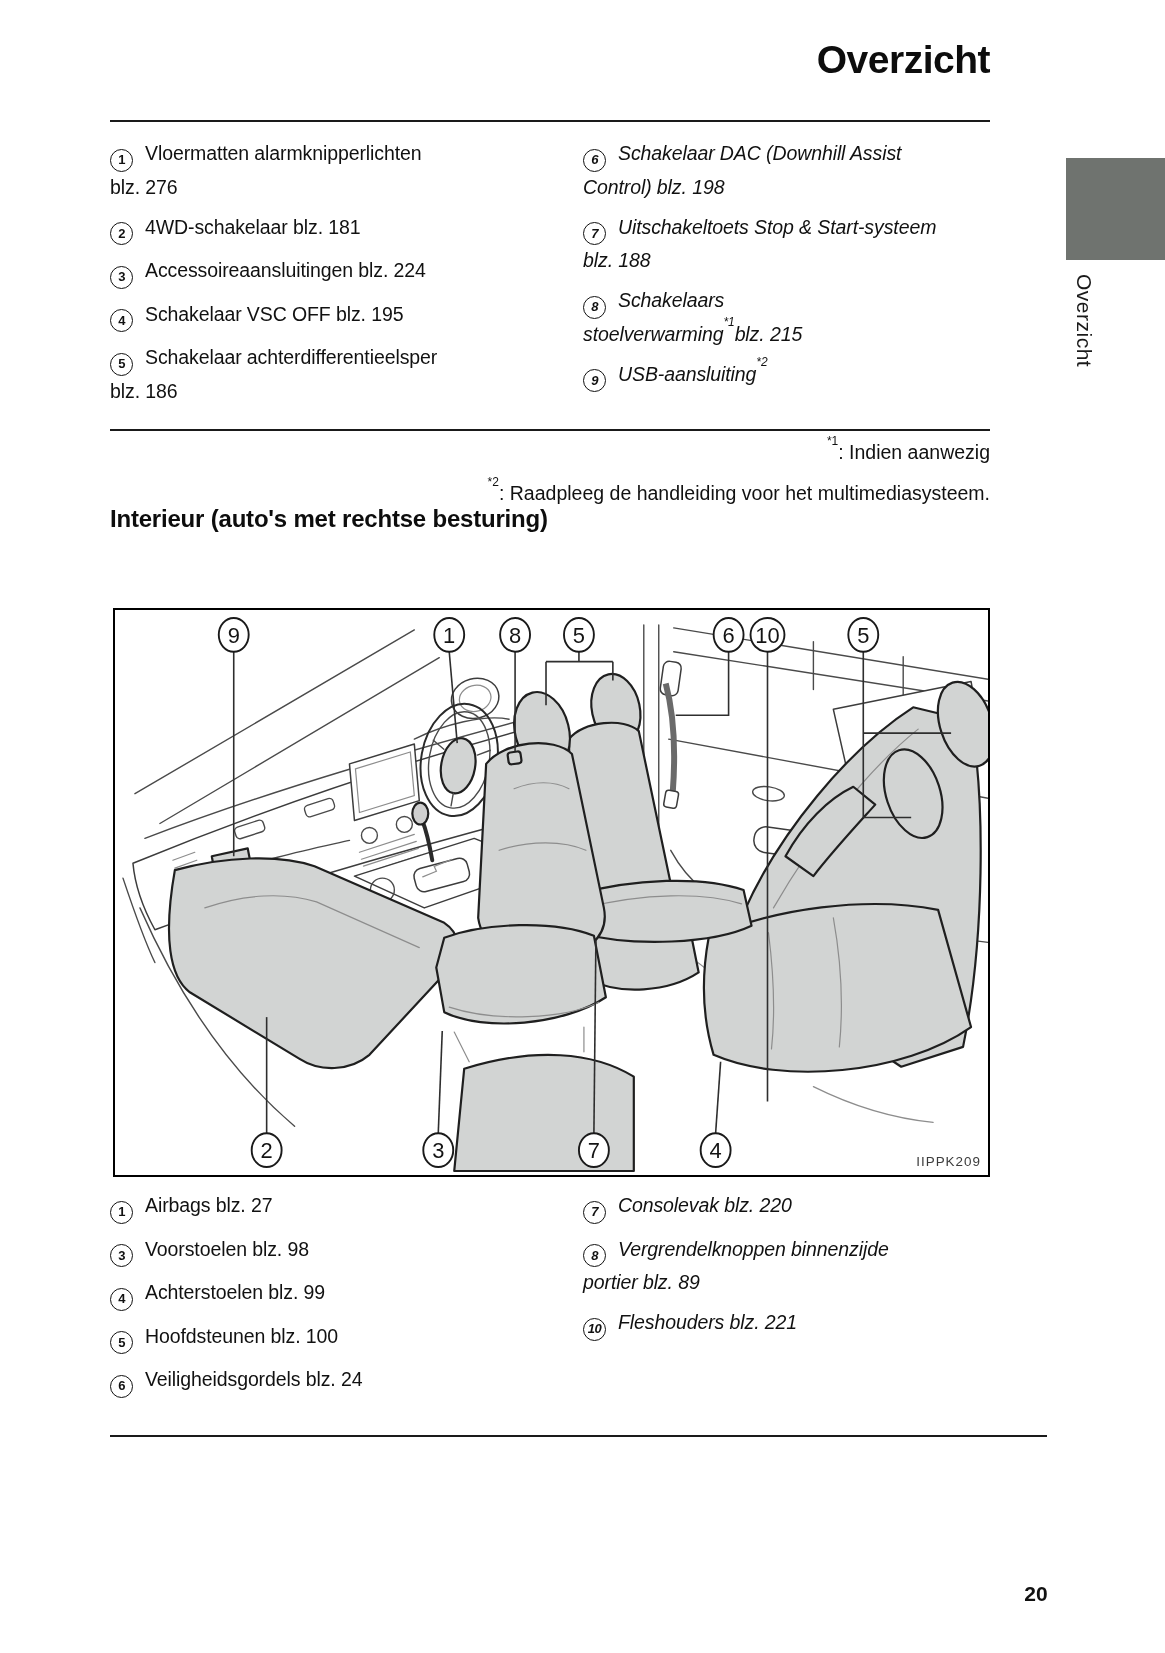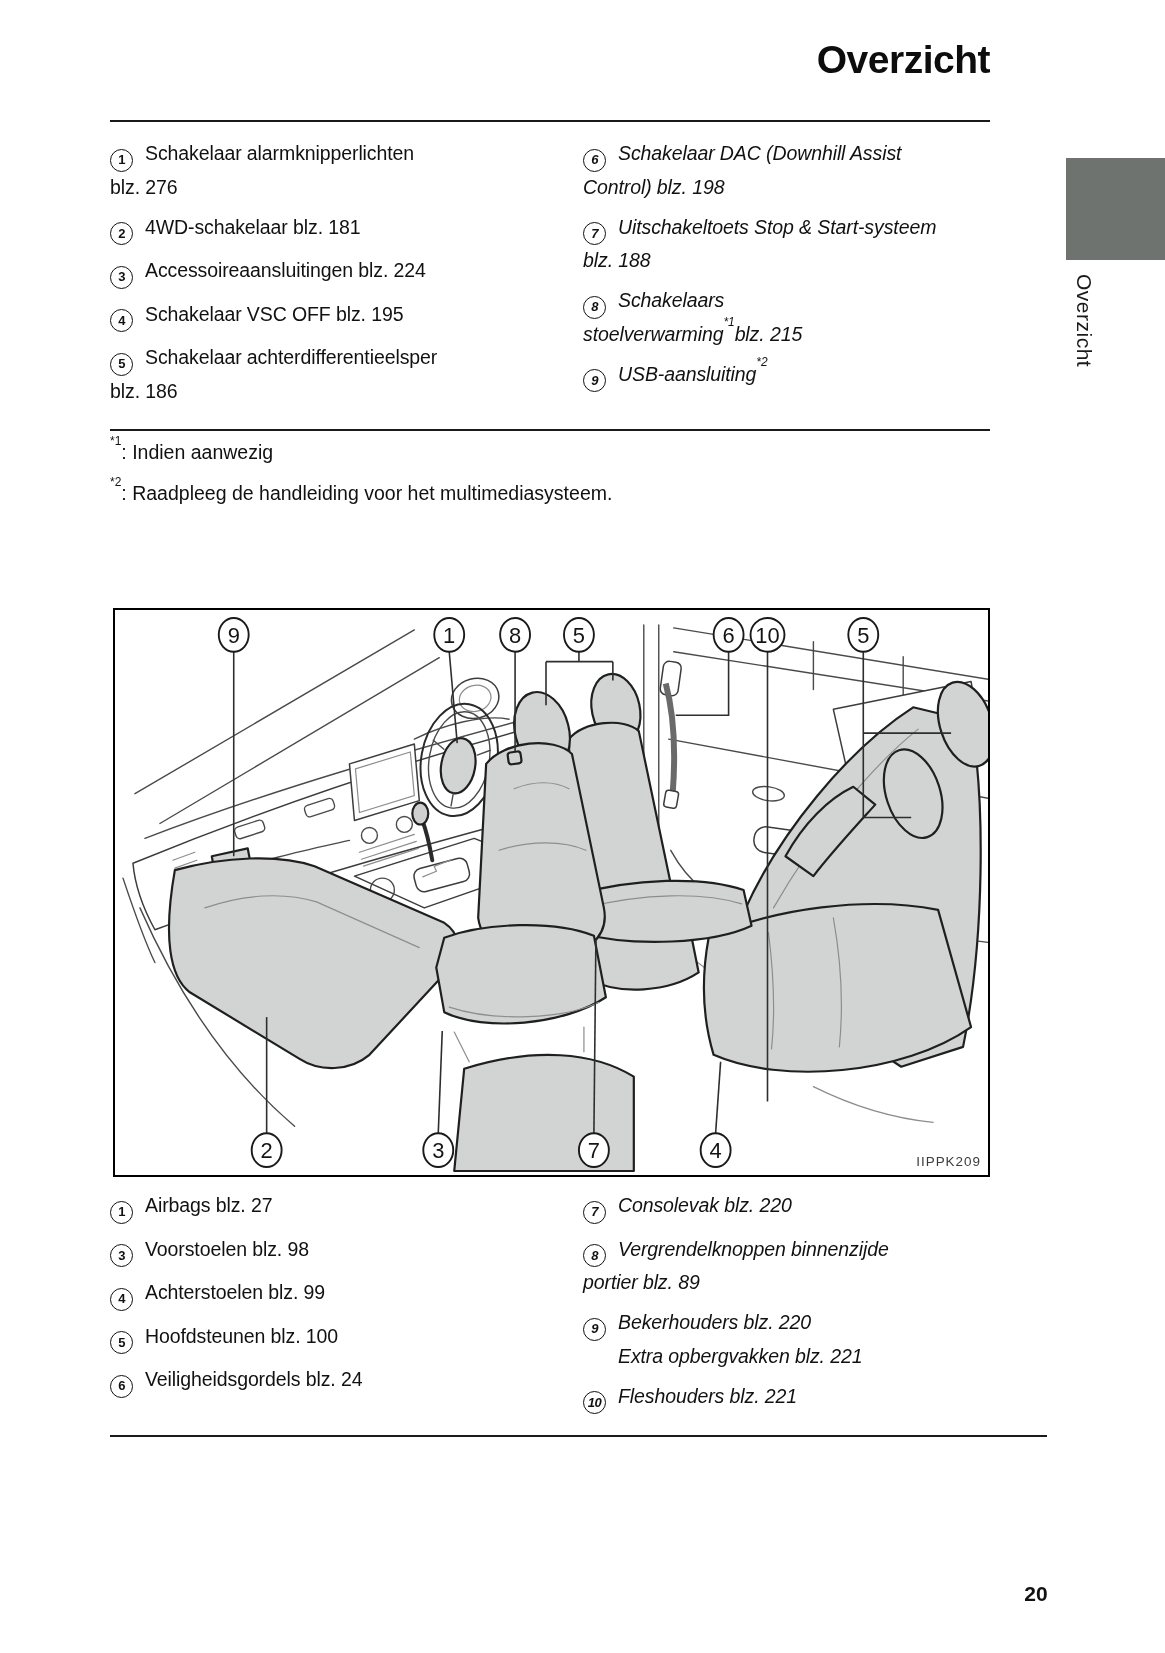--- a/index.html
+++ b/index.html
@@ -27,21 +27,21 @@
   .li{font-size:19.5px;line-height:30px;margin-bottom:10px;letter-spacing:-0.1px;}
   .cnum{
     display:inline-flex;align-items:center;justify-content:center;
     width:23px;height:23px;border:1.7px solid #111;border-radius:50%;
     font-size:13px;font-weight:bold;margin-right:12px;
     vertical-align:-4px;box-sizing:border-box;letter-spacing:-0.5px;
   }
   sup.fn{font-size:12px;line-height:0;position:relative;top:-7px;}
   .indent2{margin-left:35px;}
   .footnotes{position:absolute;left:110px;top:437px;width:880px;font-size:19.5px;line-height:30px;}
-  .footnote{margin-bottom:11px;}
+  .footnote{margin-bottom:11px;text-align:right;}
   .section-heading{
     position:absolute;left:110px;top:505px;width:880px;
     font-size:24px;font-weight:bold;letter-spacing:-0.2px;color:#0d0d0d;
   }
   .figure-box{
     position:absolute;left:113px;top:608px;width:877px;height:569px;
     border:2px solid #000;box-sizing:border-box;background:#fff;
   }
   .figure-box svg{display:block;width:873px;height:565px;}
   .gray-tab{position:absolute;left:1066px;top:158px;width:99px;height:102px;}
@@ -66,21 +66,21 @@
 <body>
 
 <div class="page">
 
   <div class="page-title">Overzicht</div>
   <div class="rule rule1"></div>
 
   <div class="cols top-cols">
     <div class="col-l">
       <div class="li">
-        <span class="cnum">1</span><span>Schakelaar alarmknipperlichten</span><br>
+        <span class="cnum">1</span><span>Vloermatten alarmknipperlichten</span><br>
         <span>blz. 276</span>
       </div>
       <div class="li">
         <span class="cnum">2</span><span>4WD-schakelaar blz. 181</span>
       </div>
       <div class="li">
         <span class="cnum">3</span><span>Accessoireaansluitingen blz. 224</span>
       </div>
       <div class="li">
         <span class="cnum">4</span><span>Schakelaar VSC OFF blz. 195</span>
@@ -109,20 +109,21 @@
     </div>
   </div>
 
   <div class="rule rule2"></div>
 
   <div class="footnotes">
     <div class="footnote"><sup class="fn">*1</sup><span>: Indien aanwezig</span></div>
     <div class="footnote"><sup class="fn">*2</sup><span>: Raadpleeg de handleiding voor het multimediasysteem.</span></div>
   </div>
 
+  <div class="section-heading">Interieur (auto's met rechtse besturing)</div>
 
   <div class="figure-box">
     <svg viewBox="0 0 875 569" preserveAspectRatio="none">
 
       <g>
         <path class="ln" d="M20,185 L300,20"></path>
         <path class="ln" d="M45,215 L325,48"></path>
         <path class="ln" d="M560,18 L877,70"></path>
         <path class="ln" d="M560,42 L877,92"></path>
         <path class="ln" d="M700,32 L700,80"></path>
@@ -317,24 +318,20 @@
     </div>
     <div class="col-r">
       <div class="li">
         <span class="cnum">7</span><span>Consolevak blz. 220</span>
       </div>
       <div class="li">
         <span class="cnum">8</span><span>Vergrendelknoppen binnenzijde</span><br>
         <span>portier blz. 89</span>
       </div>
       <div class="li">
-        <span class="cnum">9</span><span>Bekerhouders blz. 220</span><br>
-        <span class="indent2">Extra opbergvakken blz. 221</span>
-      </div>
-      <div class="li">
         <span class="cnum">10</span><span>Fleshouders blz. 221</span>
       </div>
     </div>
   </div>
 
   <div class="rule rule3"></div>
   <div class="page-num">20</div>
 
   <div class="gray-tab" style="background: rgb(111, 115, 111);"></div>
   <div class="vtab">Overzicht</div>

